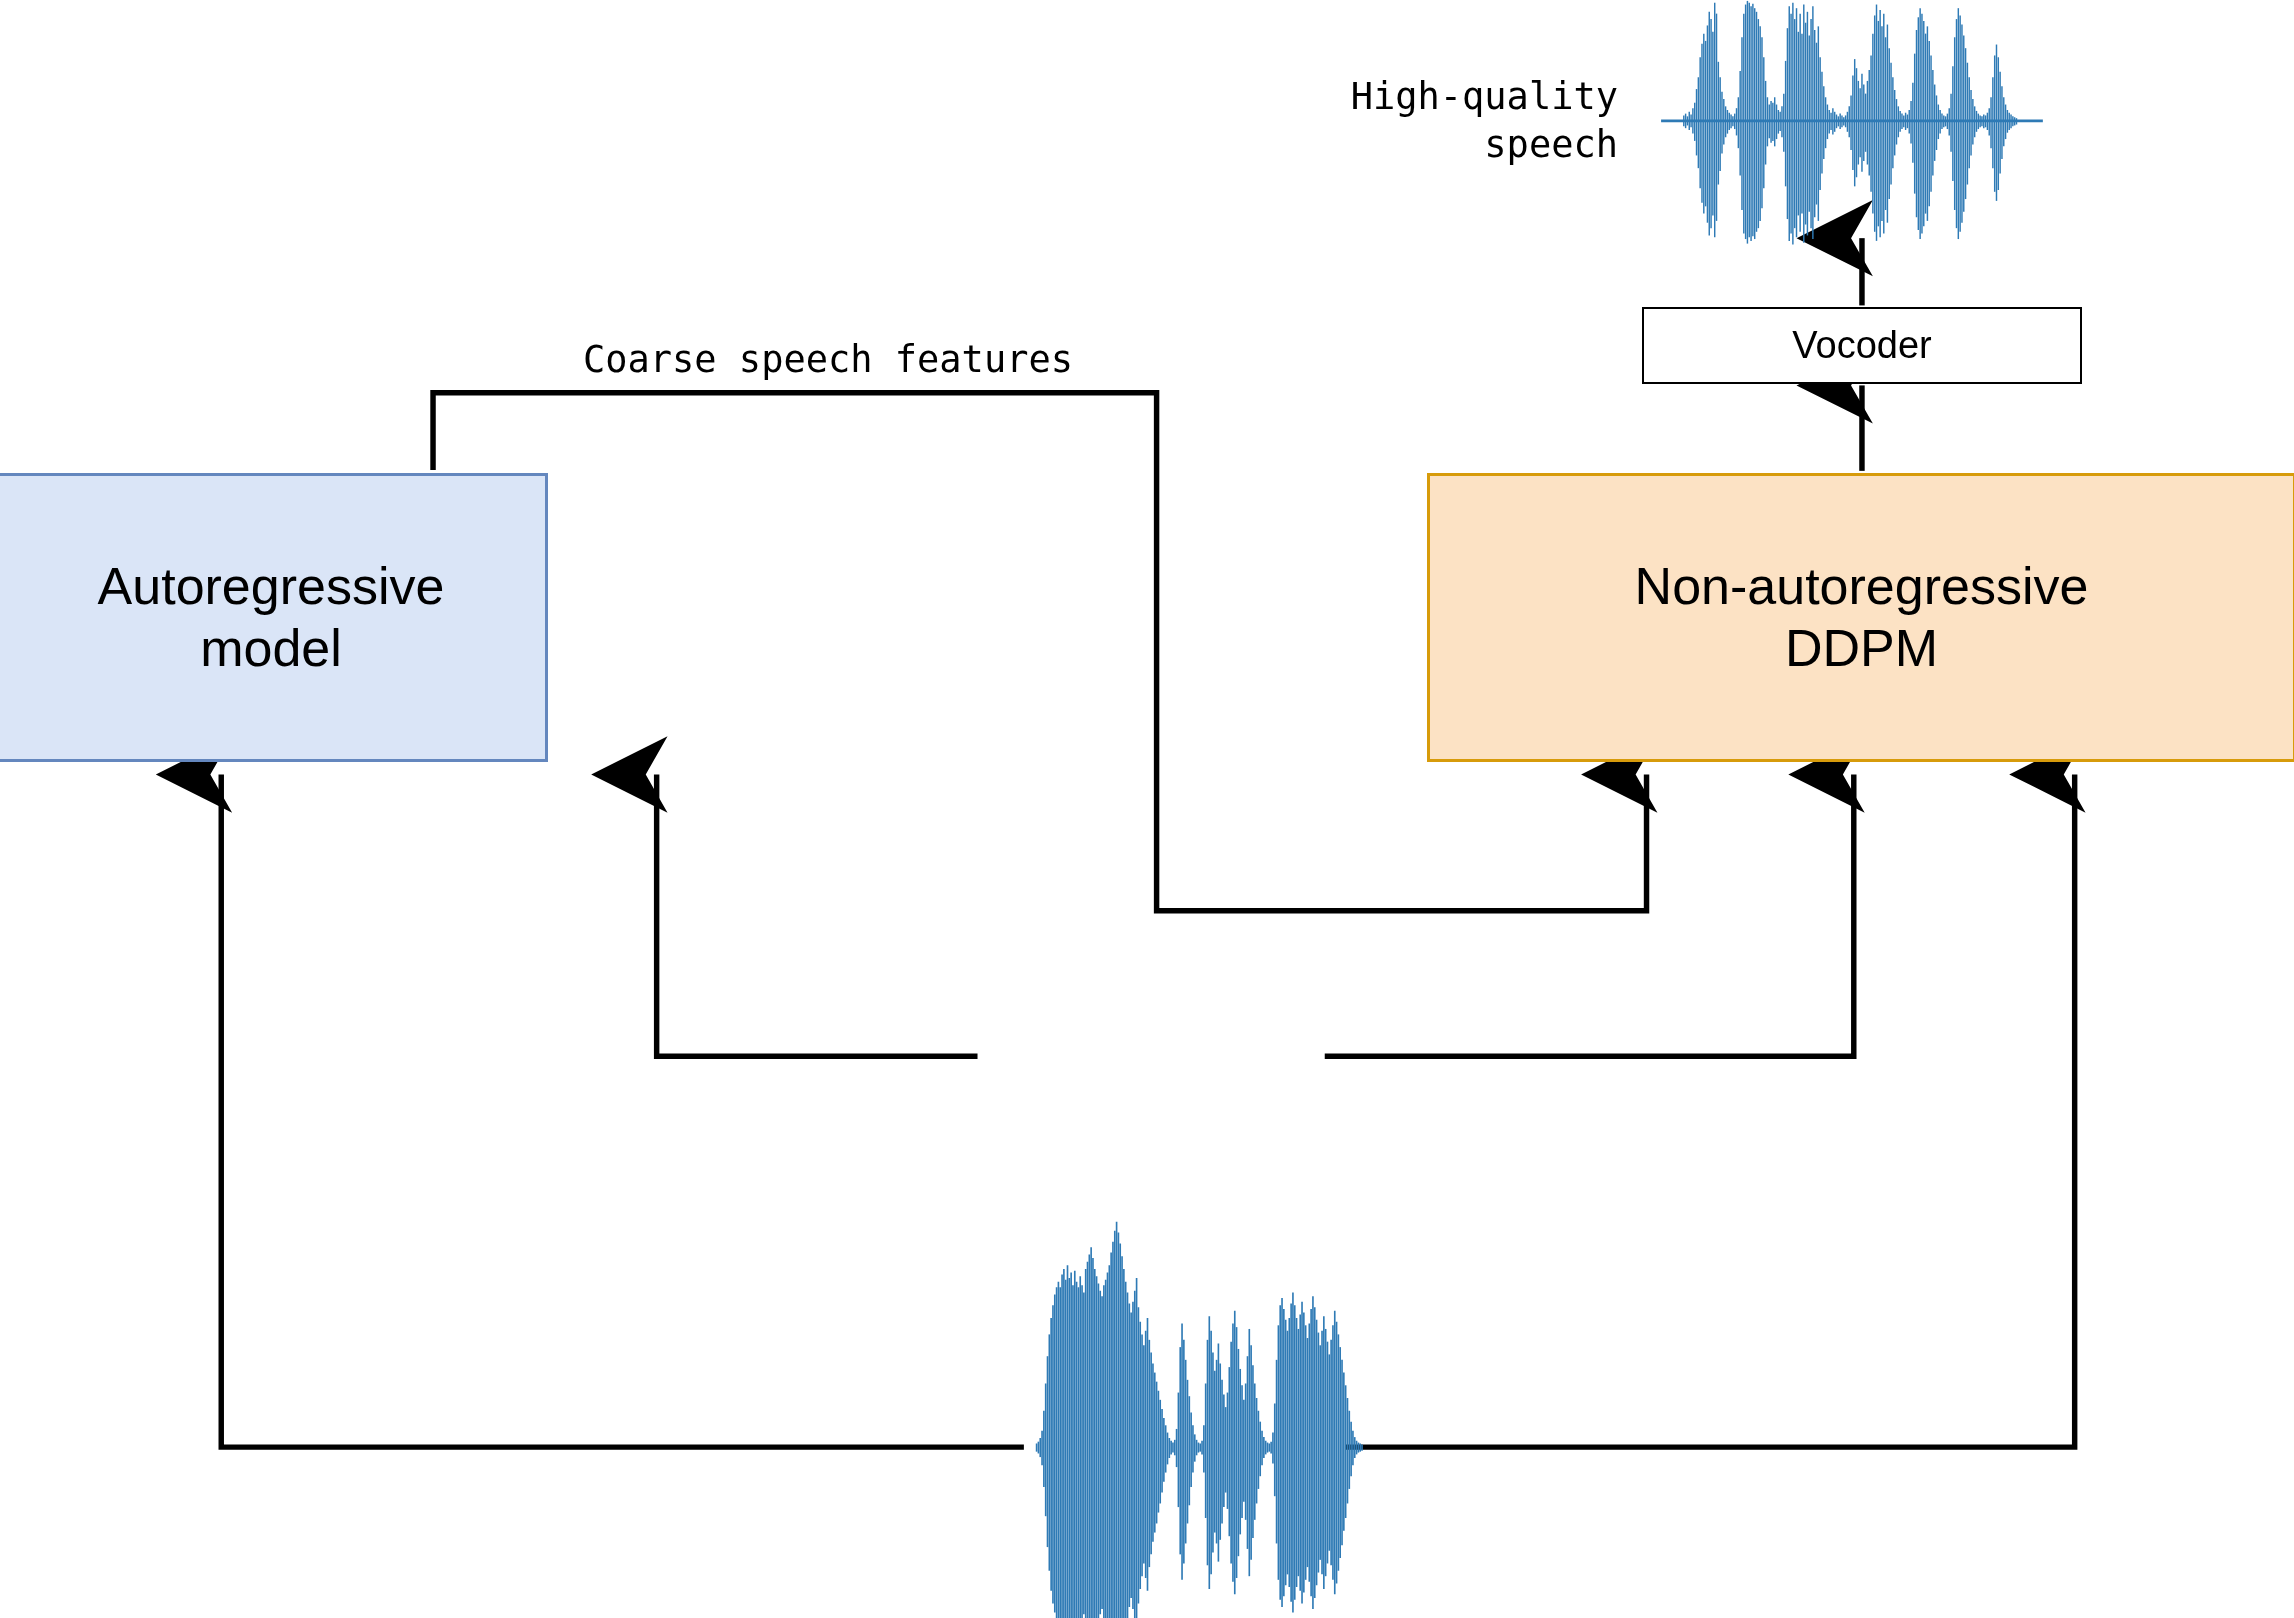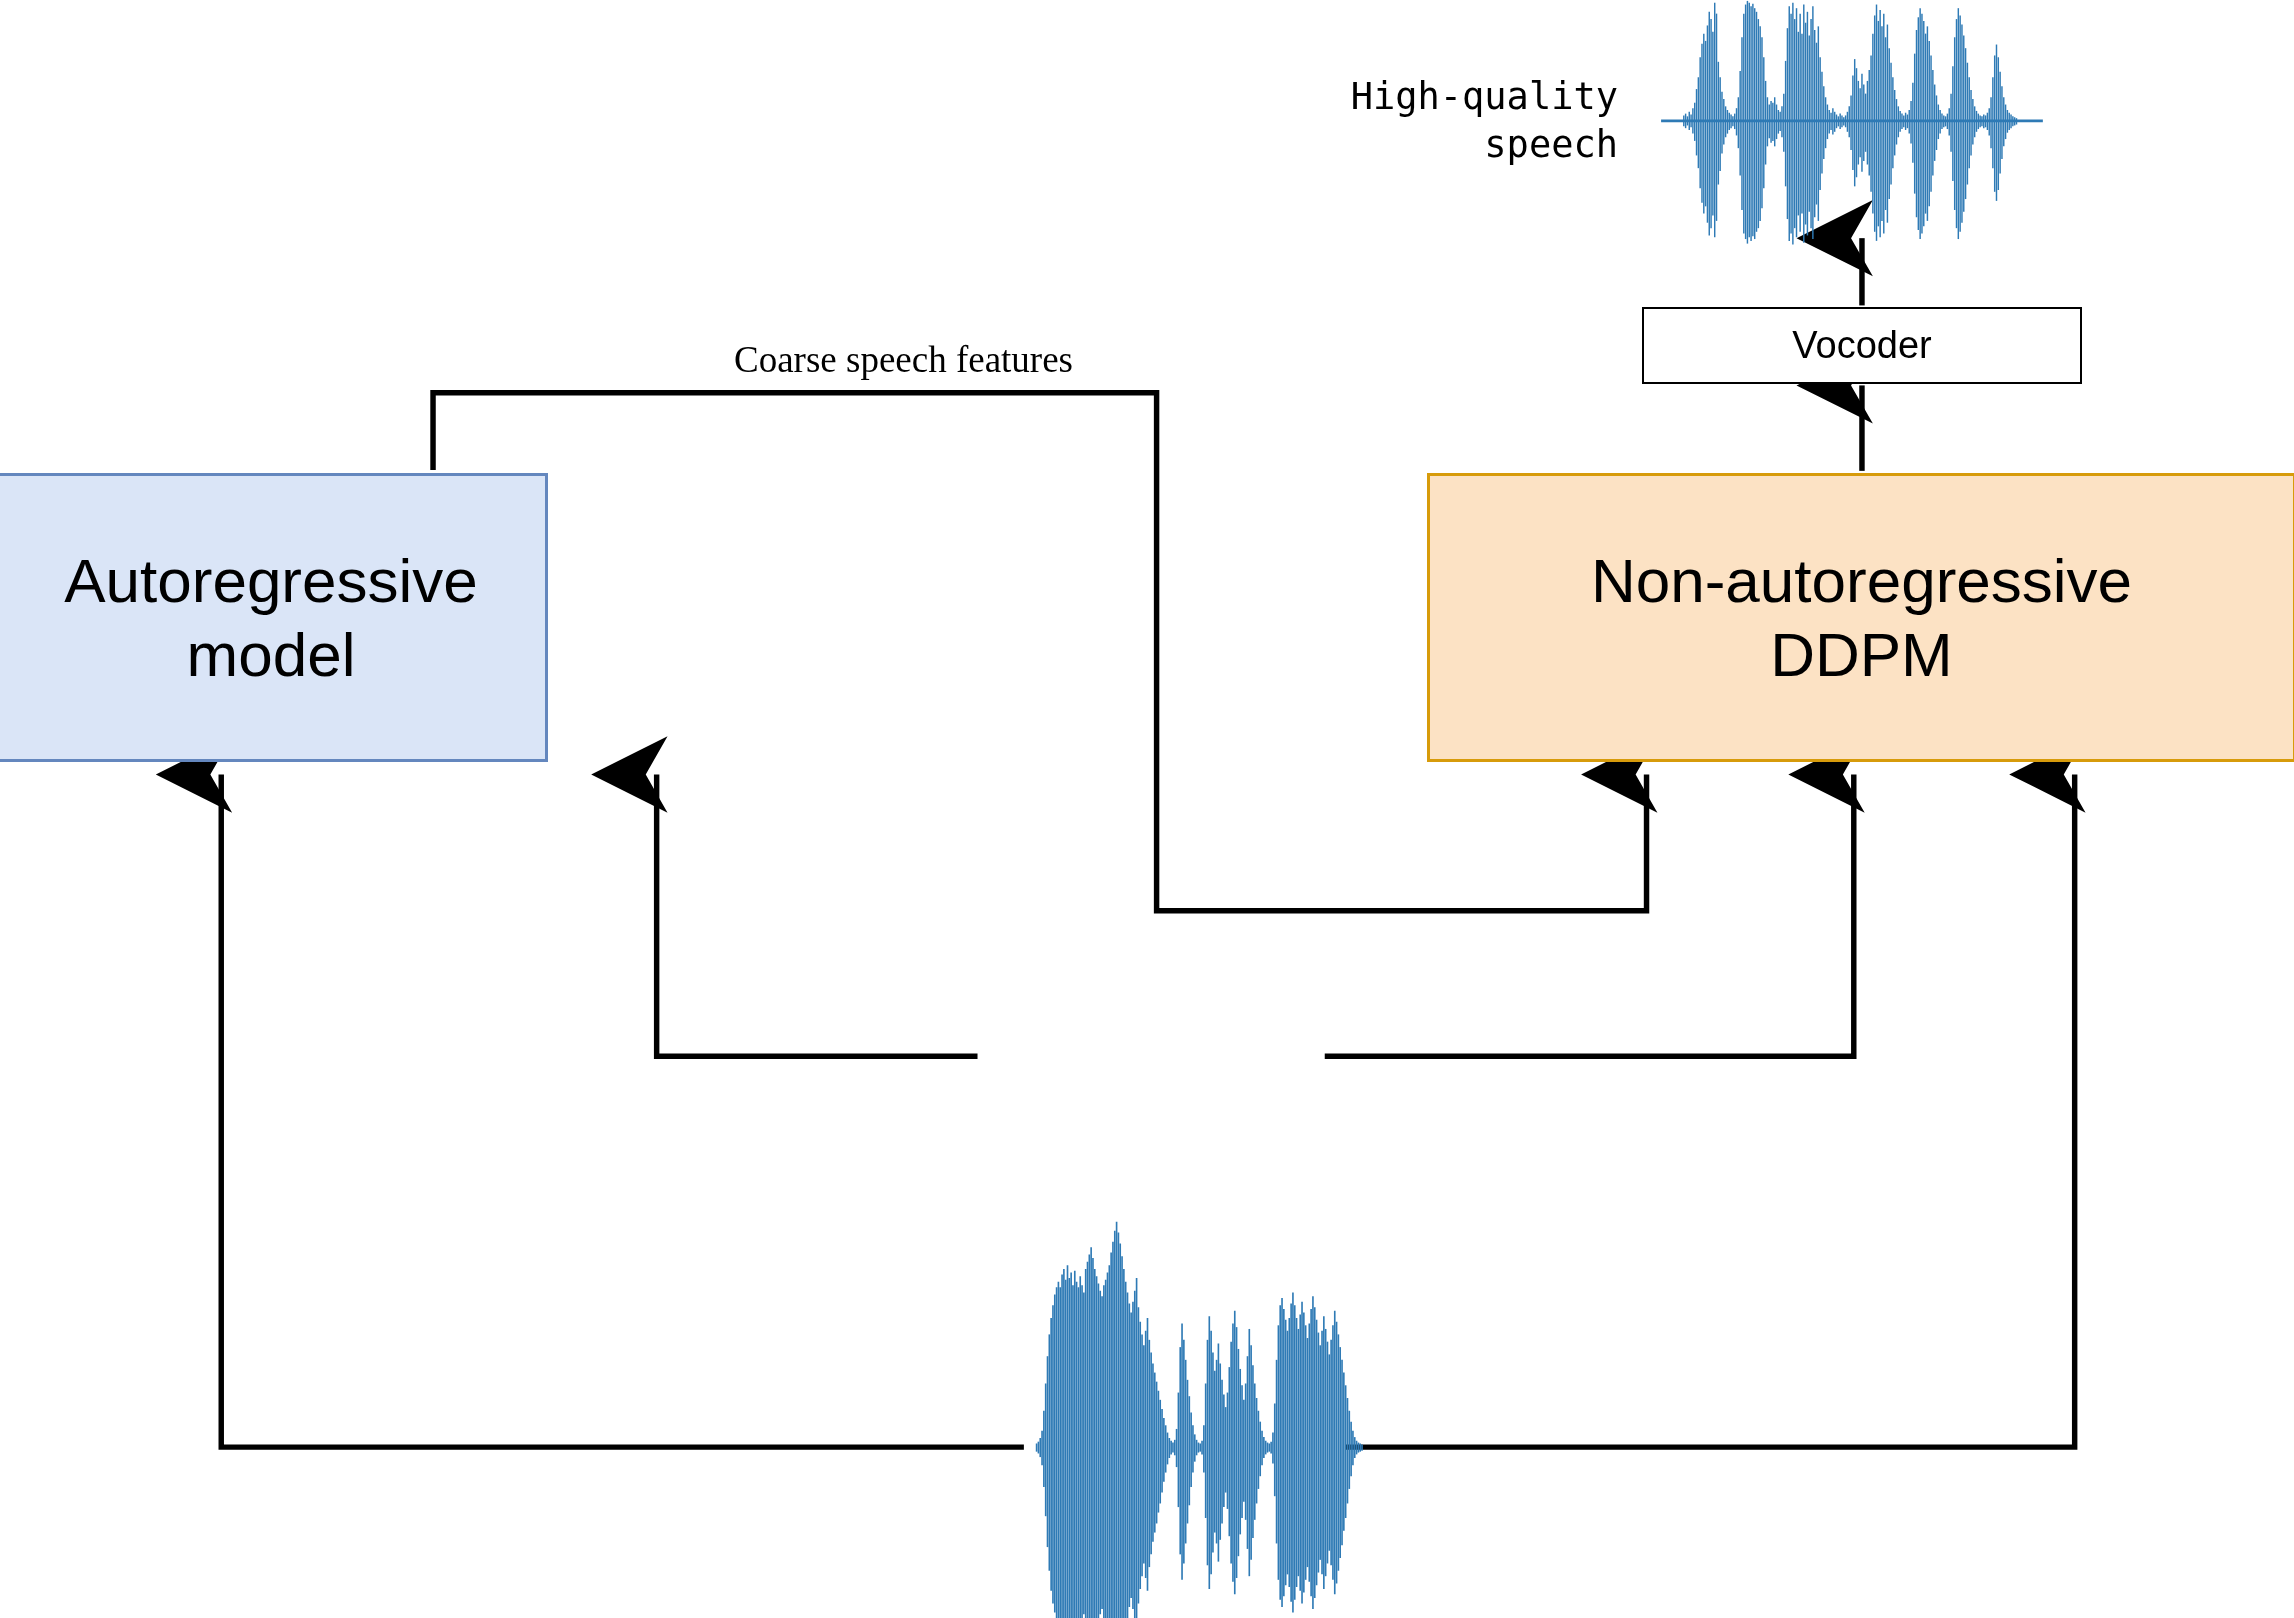--- a/index.html
+++ b/index.html
@@ -60,21 +60,21 @@
   }
   .voc-box {
     left: 1642px;
     top: 307px;
     width: 440px;
     height: 77px;
     background: #ffffff;
     border: 2.7px solid #000000;
     box-sizing: border-box;
   }
-  .ar-text, .ddpm-text { font-size: 62px; }
+  .ar-text, .ddpm-text { font-size: 52px; }
   .voc-text { font-size: 38px; }
 </style>
 </head>
 <body>
 
 <div id="stage">
 
   <svg class="diagram" viewBox="0 0 2524 1780">
     <defs>
       <marker id="arrowUp" markerWidth="16" markerHeight="16" refX="8" refY="13" orient="auto-start-reverse" markerUnits="strokeWidth">
@@ -493,21 +493,21 @@
 
   <div class="boxlabel ddpm-box">
     <span class="ddpm-text" style="white-space:pre-line;">Non-autoregressive
 DDPM</span>
   </div>
 
   <div class="boxlabel voc-box">
     <span class="voc-text">Vocoder</span>
   </div>
 
-  <div class="mono-label" style="left:482px; top:336px; width:591px; font-size:37px;font-family:Liberation Serif, serif;">Coarse speech features</div>
+  <div class="mono-label" style="left:482px; top:336px; width:591px; font-size:37px;">Coarse speech features</div>
 
 
 
   <div class="mono-label" style="left:1273px; top:73px; width:345px; font-size:37px;">High-quality
 speech</div>
 
 </div>
 
 
 </body></html>

